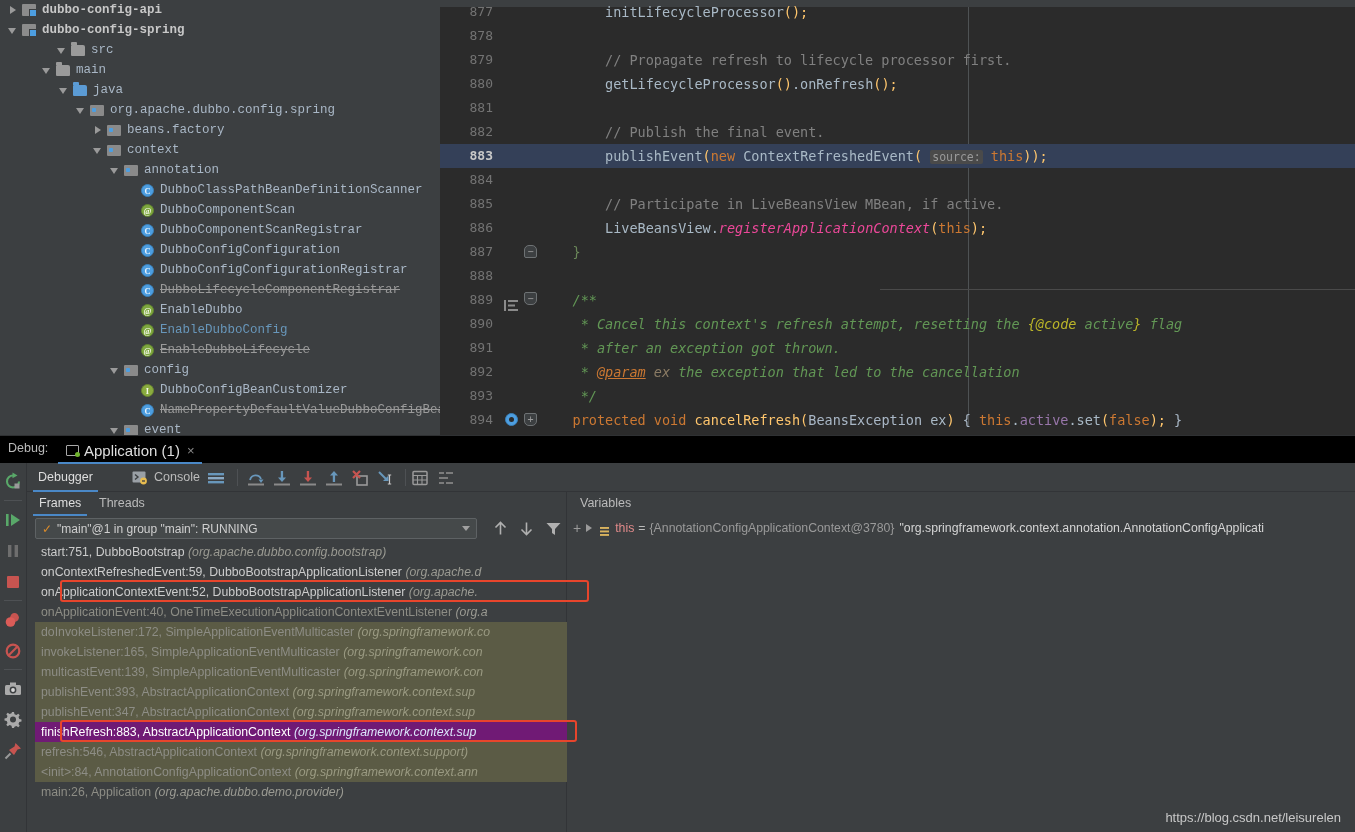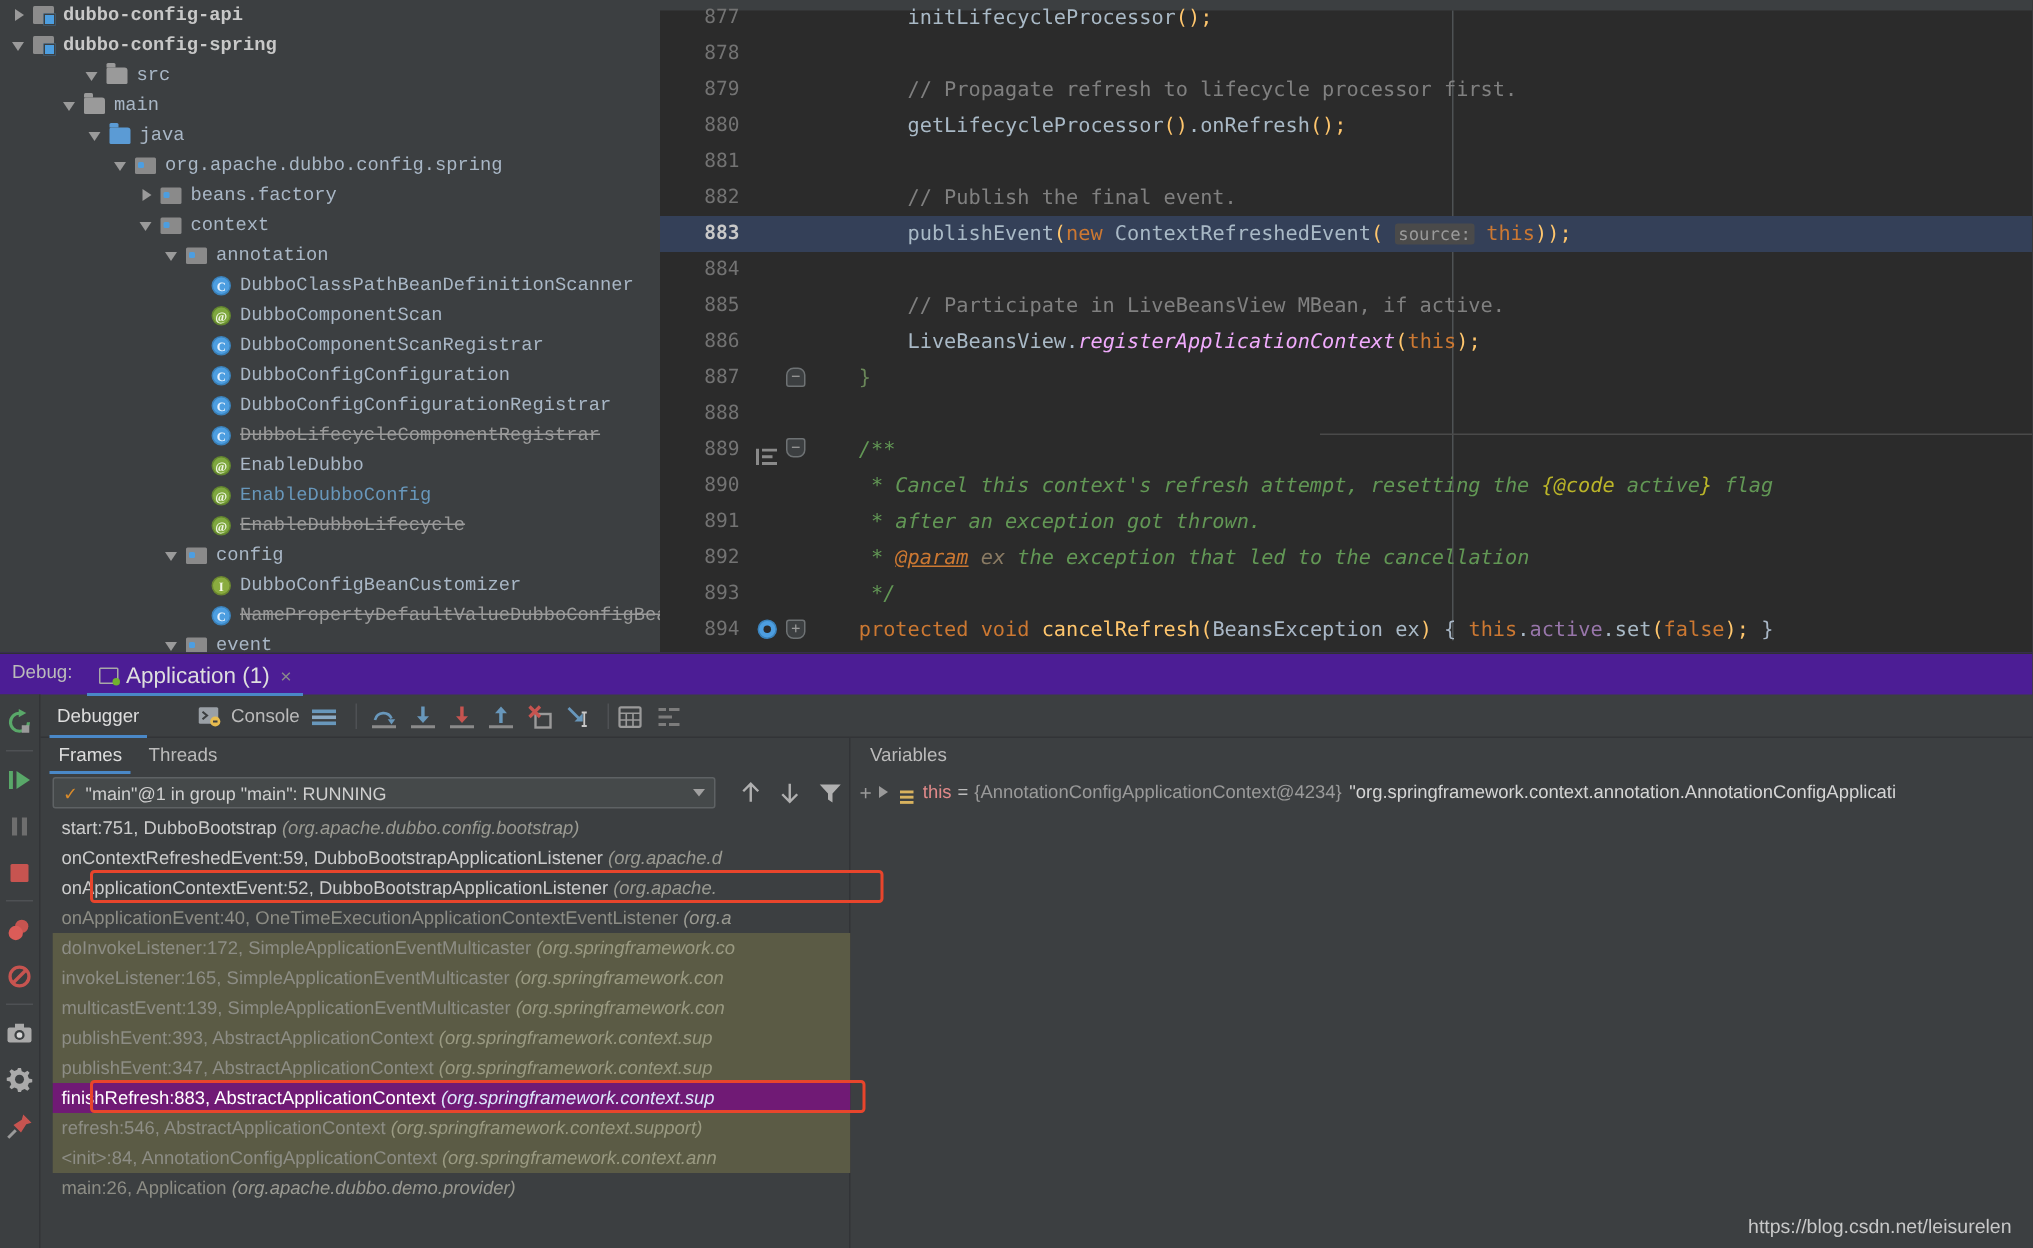--- a/index.html
+++ b/index.html
@@ -101,21 +101,21 @@
 
   .k-white { color: #a9b9c6; }
   .k-kw { color: #cc7832; }
   .k-cmt { color: #808080; }
   .k-doc { color: #629755; font-style: italic; }
   .k-doctag { color: #bbb529; font-style: italic; }
   .k-docparam { color: #cc7832; font-style: italic; text-decoration: underline; }
   .k-docparamname { color: #8a7b64; font-style: italic; }
   .k-brace { color: #a9b7c6; }
   .k-method { color: #ffc66d; }
-  .k-static { color: #f0abfc; font-style: italic; }
+  .k-static { color: #ec4899; font-style: italic; }
   .k-field { color: #9876aa; }
   .k-type { color: #a9b7c6; }
   .k-green { color: #6a8759; }
   .param-hint {
     background: #4a4a4a; color: #9a9a9a; border-radius: 2px;
     padding: 0 2px; font-size: 11.5px; font-style: normal;
   }
   .fold-marker {
     position:absolute; left:22px; width:13px; height:13px;
     border:1px solid #6e7274; background:#3c3f41; color:#9a9a9a;
@@ -132,21 +132,21 @@
   .ovr-icon::after{
     content:""; position:absolute; left:3px; top:3px; width:5px;height:5px;
     border-radius:50%; background:#2b2b2b;
   }
   #sep-889 { position:absolute; left:440px; top:289px; width:915px; height:1px; background:#4a4a4a; }
 
   
   #debug-panel { position:absolute; left:0; top:435px; width:1355px; height:397px; background:#3c3f41; }
   #debug-header {
     position:absolute; left:0; top:0; width:1355px; height:28px;
-    background:#4c1d95; border-top:1px solid #2f3133;
+    background:#000000; border-top:1px solid #2f3133;
   }
   #debug-header .dlabel {
     position:absolute; left:8px; top:5px; font-size:12.5px; color:#bbbbbb;
   }
   #debug-tab {
     position:absolute; left:58px; top:2px; height:26px; display:flex; align-items:center;
     border-bottom:2px solid #4a88c7; padding: 0 8px;
   }
   #debug-tab .tab-ic {
     width:13px; height:11px; border:1.5px solid #a8a8a8; border-radius:1px;
@@ -608,21 +608,21 @@
         <span class="v-arrow"></span>
         <span class="v-ic">
           <svg width="11" height="11" viewBox="0 0 11 11">
             <rect x="1" y="1" width="9" height="1.9" fill="#d8b25e"></rect>
             <rect x="1" y="4.5" width="9" height="1.9" fill="#d8b25e"></rect>
             <rect x="1" y="8" width="9" height="1.9" fill="#d8b25e"></rect>
           </svg>
         </span>
         <span class="v-name">this</span>
         <span class="v-eq">=</span>
-        <span class="v-id">{AnnotationConfigApplicationContext@4234}</span>
+        <span class="v-id">{AnnotationConfigApplicationContext@3780}</span>
         <span style="width:5px;"></span>
         <span class="v-str">"org.springframework.context.annotation.AnnotationConfigApplicati</span>
       </div>
     </div>
 
     <div id="watermark">https://blog.csdn.net/leisurelen</div>
   </div>
 </div>
 
 </body></html>

